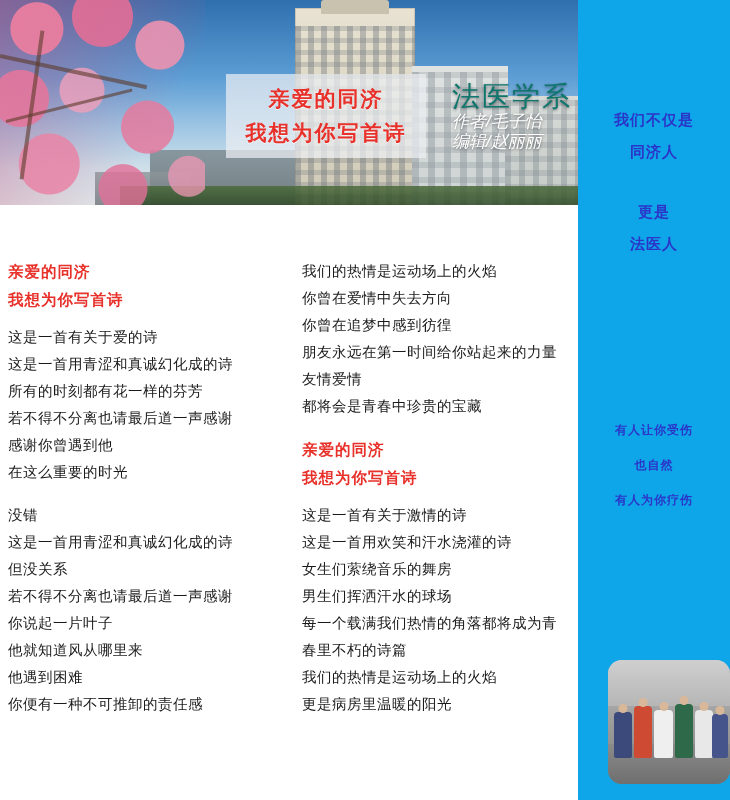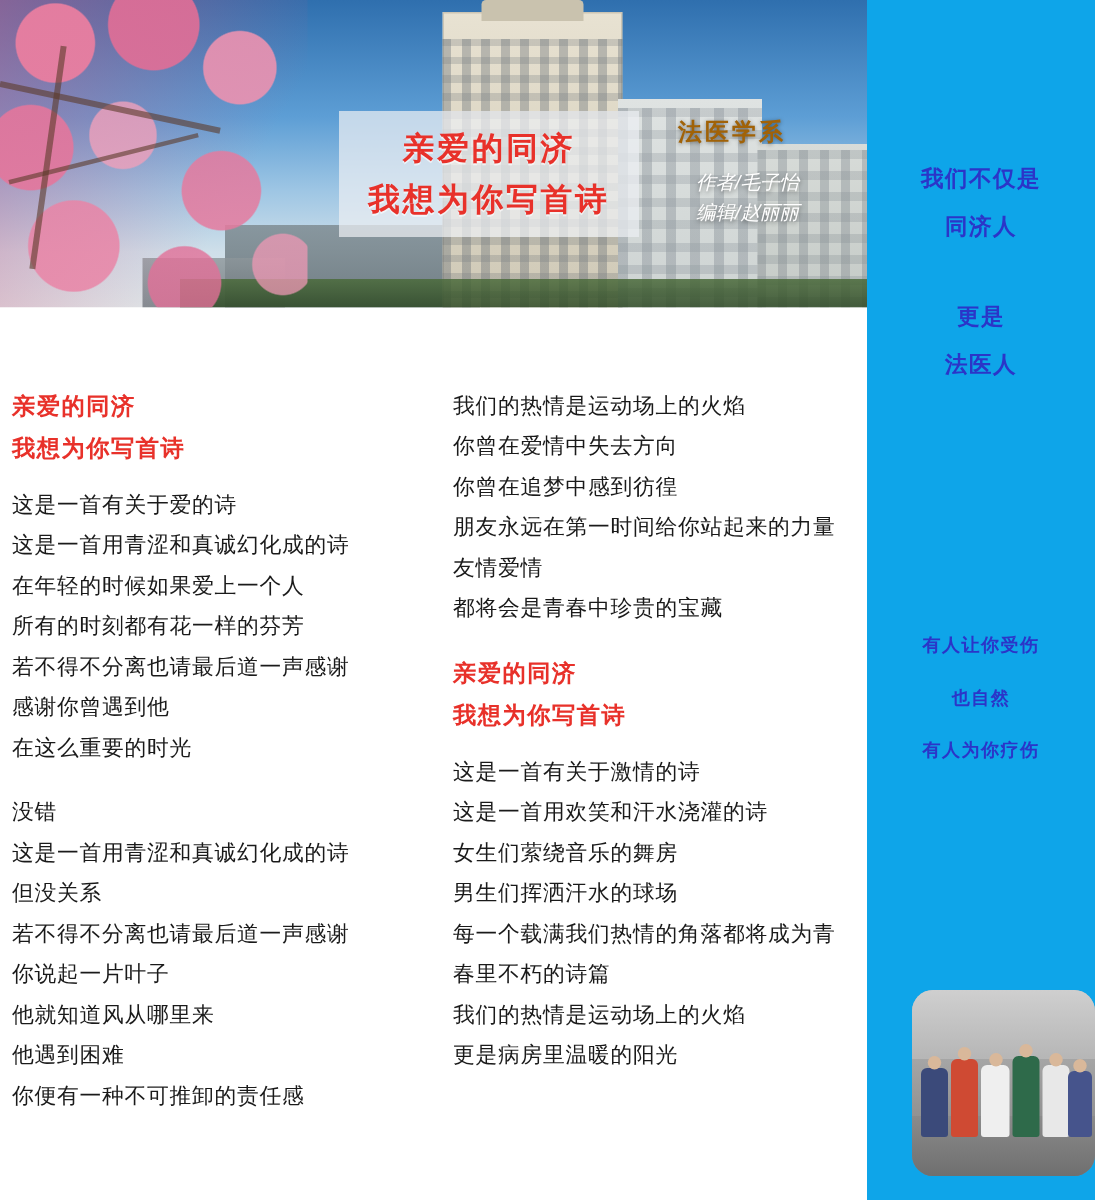--- a/index.html
+++ b/index.html
@@ -147,32 +147,32 @@
     font-weight: bold;
     font-size: 21px;
     letter-spacing: 2px;
     text-shadow: 0 1px 0 rgba(255,255,255,.6);
     font-family: "Liberation Sans", sans-serif;
   }
   .dept {
     position: absolute;
     left: 452px;
     top: 78px;
-    color: #a16207;
-    font-size: 16px;
-    font-weight: bold;
+    color: #0f766e;
+    font-size: 28px;
+    font-weight: normal;
     letter-spacing: 2px;
     text-shadow: 0 1px 3px rgba(0,0,0,.45);
   }
   .credits {
     position: absolute;
-    left: 464px;
+    left: 452px;
     top: 112px;
     color: #ffffff;
-    font-size: 13px;
+    font-size: 17px;
     font-style: italic;
     line-height: 20px;
     text-shadow: 0 1px 3px rgba(0,0,0,.45);
   }
 
   
   .rail {
     position: absolute;
     left: 578px;
     top: 0;
@@ -327,21 +327,20 @@
 
 <div class="col col-left">
   <div class="redhead">
     <div>亲爱的同济</div>
     <div>我想为你写首诗</div>
   </div>
   <div class="gap-sm"></div>
   <div class="stanza">
     <div>这是一首有关于爱的诗</div>
     <div>这是一首用青涩和真诚幻化成的诗</div>
-    <div>在年轻的时候如果爱上一个人</div>
     <div>所有的时刻都有花一样的芬芳</div>
     <div>若不得不分离也请最后道一声感谢</div>
     <div>感谢你曾遇到他</div>
     <div>在这么重要的时光</div>
   </div>
   <div class="gap"></div>
   <div class="stanza">
     <div>没错</div>
     <div>这是一首用青涩和真诚幻化成的诗</div>
     <div>但没关系</div>

